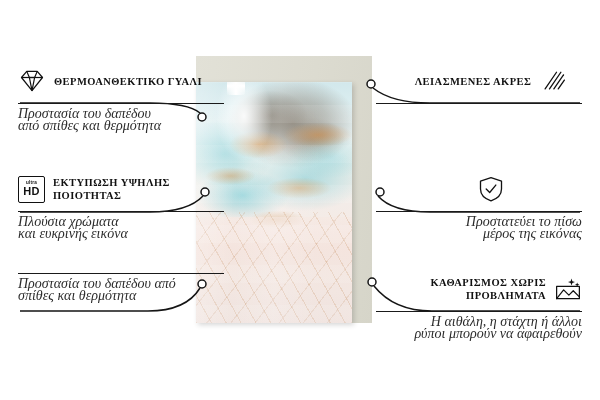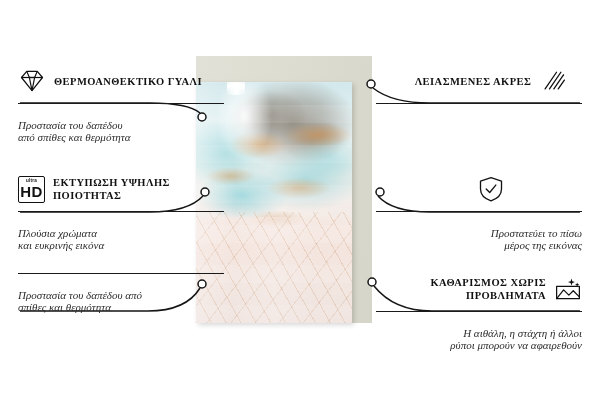--- a/index.html
+++ b/index.html
@@ -70,33 +70,33 @@
   .feat .hrow{display:flex;align-items:center;gap:8px;height:38px;}
   .feat.left .hrow{justify-content:flex-start;}
   .feat.right .hrow{justify-content:center;margin-left:24px;}
   .feat .title{
     font-size:10.5px;font-weight:700;letter-spacing:.45px;
     color:#111;line-height:13px;text-transform:uppercase;
   }
   .feat.right .title{text-align:right;}
   .feat .rule{height:1px;background:#1a1a1a;margin-top:3px;}
   .feat .desc{
-    font-size:11px;line-height:11.6px;color:#2c2c2c;
-    margin-top:16px;font-style:italic;
+    font-size:14px;line-height:11.6px;color:#2c2c2c;
+    margin-top:4px;font-style:italic;
   }
   .feat.right .desc{text-align:right;}
   .ico{width:28px;height:28px;flex:0 0 28px;display:block;}
 
   .hd-badge{
     width:25px;height:25px;flex:0 0 25px;border:1.4px solid #111;
     border-radius:2px;display:flex;flex-direction:column;
     align-items:center;justify-content:center;line-height:1;
   }
   .hd-badge .u{font-family:"Liberation Sans",sans-serif;font-size:4.6px;font-weight:700;letter-spacing:.2px;color:#111;}
-  .hd-badge .h{font-family:"Liberation Sans",sans-serif;font-size:15px;font-weight:700;letter-spacing:.3px;color:#111;margin-top:.5px;}
+  .hd-badge .h{font-family:"Liberation Sans",sans-serif;font-size:11px;font-weight:700;letter-spacing:.3px;color:#111;margin-top:.5px;}
 </style>
 </head>
 <body>
 
 <div class="stage">
 
   <div class="photo">
     <div class="backdrop"></div>
     <div class="panel">
       <div class="art">

